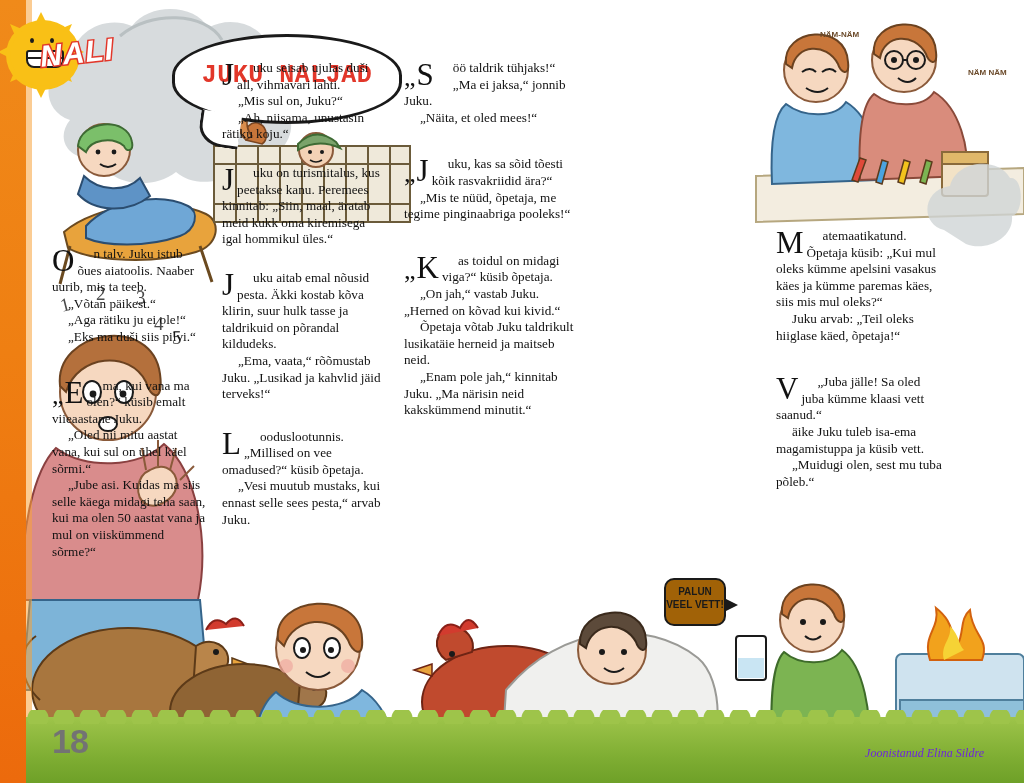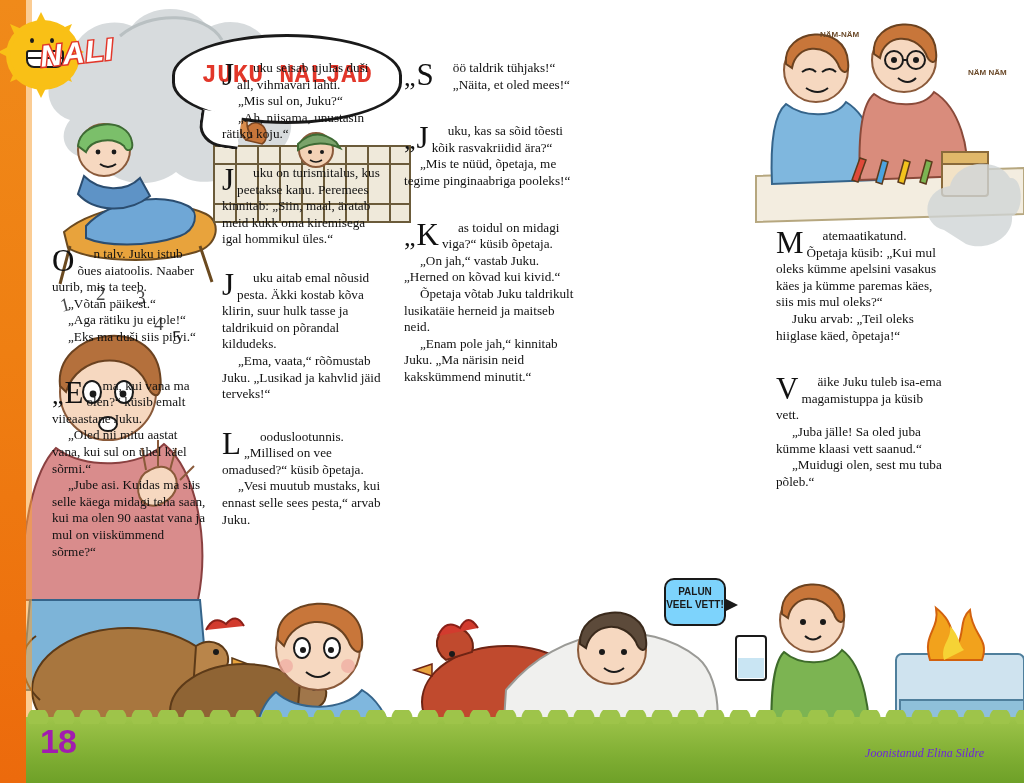--- a/index.html
+++ b/index.html
@@ -27,23 +27,23 @@
   .bottom-green{
     position:absolute;left:26px;bottom:0;width:998px;height:66px;
     background:linear-gradient(180deg,#9ec44a 0%,#7fae33 60%,#6ea028 100%);
   }
   .bottom-green:after{
     content:"";position:absolute;left:0;top:-7px;width:100%;height:14px;
     background:radial-gradient(circle at 12px 8px,#9ec44a 10px,transparent 11px) repeat-x;
     background-size:26px 16px;
   }
   .page-number{
-    position:absolute;left:40px;bottom:22px;
+    position:absolute;left:52px;bottom:22px;
     font-family:"Liberation Sans", sans-serif;
-    font-weight:bold;font-size:34px;color:#a21caf;
+    font-weight:bold;font-size:34px;color:#737373;
     letter-spacing:-1px;
   }
   
   .nali-logo{
     position:absolute;left:6px;top:18px;width:136px;height:74px;
   }
   .sun{
     position:absolute;left:4px;top:6px;width:66px;height:62px;
     background:#f9c016;border-radius:50%;
     box-shadow:0 0 0 4px #f9c016;
@@ -114,21 +114,21 @@
   .col2{left:222px;top:60px;width:162px;}
   .col3{left:404px;top:60px;width:170px;}
   .col5{left:776px;top:228px;width:168px;}
   .credit{
     position:absolute;right:40px;bottom:22px;
     font-family:"Liberation Serif", serif;
     font-style:italic;font-size:12px;color:#6d28d9;
   }
   
   .art-bubble{
-    position:absolute;background:#7dd3fc;border:2px solid #1a1a1a;
+    position:absolute;background:#a16207;border:2px solid #1a1a1a;
     font-family:"Liberation Sans", sans-serif;font-weight:bold;
     color:#1a1a1a;text-align:center;
   }
   .palun-bubble{
     left:664px;top:578px;width:62px;height:48px;border-radius:10px;
     font-size:10px;line-height:13px;padding-top:5px;box-sizing:border-box;
   }
   .palun-bubble:after{
     content:"";position:absolute;right:-14px;top:18px;
     border-left:14px solid #1a1a1a;border-top:7px solid transparent;border-bottom:7px solid transparent;
@@ -354,21 +354,21 @@
       <p>„Võtan päikest.“</p>
       <p>„Aga rätiku ju ei ole!“</p>
       <p>„Eks ma duši siis pilvi.“</p>
     </div>
 
     <div class="blk" style="margin-top:32px;">
       <span class="quotemark">„</span>
       <span class="dropcap">E</span>
       <p>ma, kui vana ma olen?“ küsib emalt viieaastane Juku.</p>
       <p>„Oled nii mitu aastat vana, kui sul on ühel käel sõrmi.“</p>
-      <p>„Jube asi. Kuidas ma siis selle käega midagi teha saan, kui ma olen 90 aastat vana ja mul on viiskümmend sõrme?“</p>
+      <p>„Jube asi. Kuidas ma siis selle käega midagi teha saan, kui ma olen 50 aastat vana ja mul on viiskümmend sõrme?“</p>
     </div>
   </div>
 
   <div class="col col2">
     <div class="blk">
       <span class="dropcap">J</span>
       <p>uku seisab ujulas duši all, vihmavari lahti.</p>
       <p>„Mis sul on, Juku?“</p>
       <p>„Ah, niisama, unustasin rätiku koju.“</p>
     </div>
@@ -386,20 +386,21 @@
       <p>ooduslootunnis. „Millised on vee omadused?“ küsib õpetaja.</p>
       <p>„Vesi muutub mustaks, kui ennast selle sees pesta,“ arvab Juku.</p>
     </div>
   </div>
 
   <div class="col col3">
     <div class="blk">
       <span class="quotemark">„</span>
       <span class="dropcap">S</span>
       <p>öö taldrik tühjaks!“</p>
+      <p>„Ma ei jaksa,“ jonnib Juku.</p>
       <p>„Näita, et oled mees!“</p>
     </div>
     <div class="blk" style="margin-top:30px;">
       <span class="quotemark">„</span>
       <span class="dropcap">J</span>
       <p>uku, kas sa sõid tõesti kõik rasvakriidid ära?“</p>
       <p>„Mis te nüüd, õpetaja, me tegime pinginaabriga pooleks!“</p>
     </div>
     <div class="blk" style="margin-top:30px;">
       <span class="quotemark">„</span>
@@ -412,21 +413,21 @@
   </div>
 
   <div class="col col5">
     <div class="blk">
       <span class="dropcap">M</span>
       <p>atemaatikatund. Õpetaja küsib: „Kui mul oleks kümme apelsini vasakus käes ja kümme paremas käes, siis mis mul oleks?“</p>
       <p>Juku arvab: „Teil oleks hiiglase käed, õpetaja!“</p>
     </div>
     <div class="blk" style="margin-top:30px;">
       <span class="dropcap">V</span>
+      <p>„Juba jälle! Sa oled juba kümme klaasi vett saanud.“</p>
       <p>äike Juku tuleb isa-ema magamistuppa ja küsib vett.</p>
-      <p>„Juba jälle! Sa oled juba kümme klaasi vett saanud.“</p>
       <p>„Muidugi olen, sest mu tuba põleb.“</p>
     </div>
   </div>
 
   <div class="credit">Joonistanud Elina Sildre</div>
 
 </div>
 
 </body></html>

